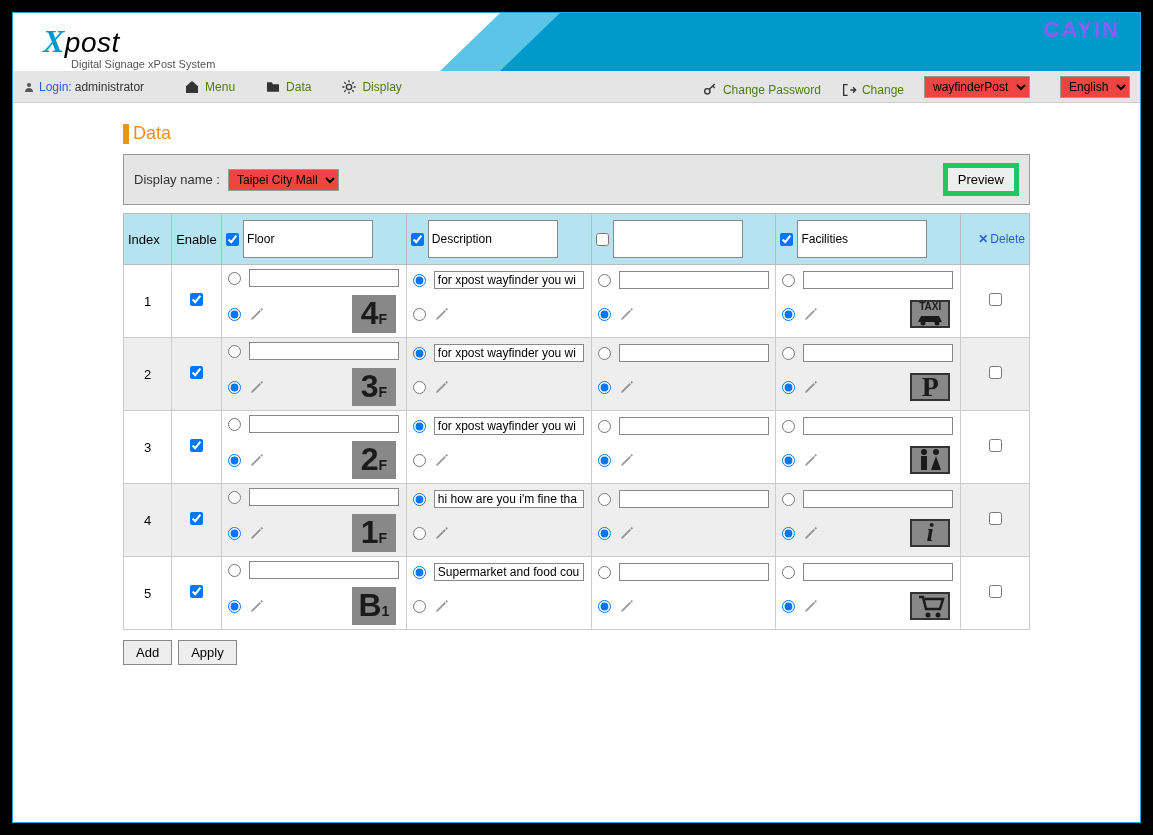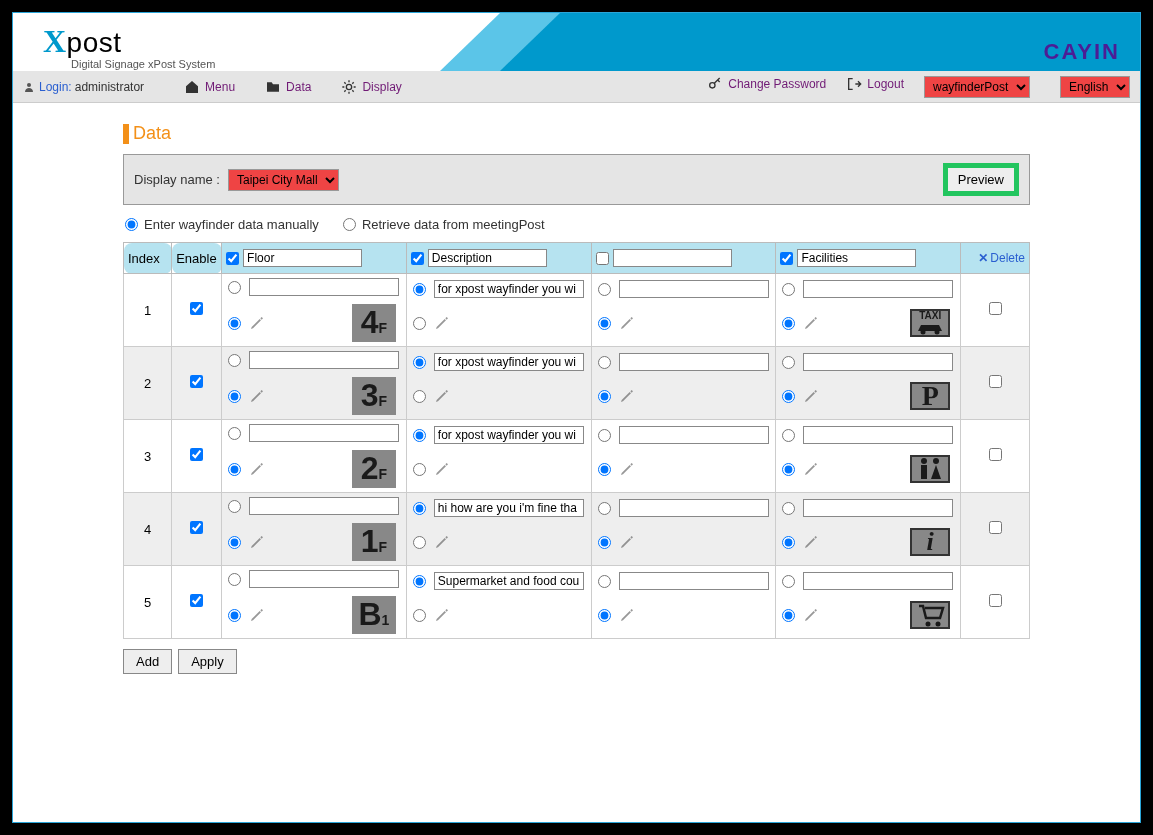--- a/index.html
+++ b/index.html
@@ -1,65 +1,65 @@
 <!DOCTYPE html>
 <html><head>
 <meta charset="utf-8">
 <style>
 * { box-sizing: border-box; margin: 0; padding: 0; }
 body { background: #000; padding: 12px; font-family: Arial, sans-serif; font-size: 13px; }
 .app { background: #fff; width: 1129px; height: 811px; margin: 0 auto; border: 1px solid #2aa5d8; }
 .header { position: relative; height: 58px; background: #fff; overflow: hidden; }
 .logo-area { position: absolute; left: 30px; top: 10px; }
-.logo-text { font-size: 28px; font-weight: 300; letter-spacing: 0.5px; }
+.logo-text { font-size: 28px; font-style: italic; font-weight: 300; letter-spacing: 0.5px; }
 .logo-x { color: #0099cc; font-weight: 600; font-size: 32px; font-family: serif; display: inline-block; transform: translateY(0px); }
 .logo-sub { font-size: 11px; color: #555; margin-left: 28px; margin-top: -2px; }
 .header-wedge { position: absolute; right: 0; top: 0; width: 700px; height: 58px; }
 .header-wedge svg { width: 100%; height: 100%; }
-.cayin { position: absolute; right: 20px; top: 26px; color: #4c1d95; font-size: 22px; font-weight: 600; letter-spacing: 2px; font-family: Arial; }
+.cayin { position: absolute; right: 20px; top: 4px; color: #8b5cf6; font-size: 22px; font-weight: 600; letter-spacing: 2px; font-family: Arial; }
 .toolbar { background: #e5e5e5; height: 32px; display: flex; align-items: center; padding: 0 10px; border-bottom: 1px solid #ccc; font-size: 12px; }
 .toolbar .user-icon { width: 12px; height: 14px; margin-right: 4px; }
 .login-label { color: #2a5fd0; margin-right: 3px; }
 .login-user { color: #333; }
 .toolbar-gap { width: 40px; }
-.toolbar-item { display: flex; align-items: center; margin-right: 30px; cursor: pointer; color: #701a75; }
+.toolbar-item { display: flex; align-items: center; margin-right: 30px; cursor: pointer; color: #4d7c0f; }
 .toolbar-item svg, .toolbar-item .ico { width: 16px; height: 16px; margin-right: 5px; }
-.toolbar-right { margin-left: auto; display: flex; align-items: flex-start; gap: 10px; }
+.toolbar-right { margin-left: auto; display: flex; align-items: flex-end; gap: 10px; }
 .toolbar-right .toolbar-item { margin-right: 10px; }
 select.topsel { font-size: 12px; padding: 2px 4px; background: #ef4444; border: 1px solid #999; }
 .content { padding: 20px 110px 20px 110px; }
 .page-title { color: #f39018; font-size: 18px; font-weight: normal; display: flex; align-items: center; margin-bottom: 10px; }
 .page-title .bar { display: inline-block; width: 6px; height: 20px; background: #f39018; margin-right: 4px; }
 .gray-bar { background: #e5e5e5; border: 1px solid #999; padding: 8px 10px; display: flex; align-items: center; font-size: 13px; margin-bottom: 8px; }
 .gray-bar label { margin-right: 8px; color: #333; }
 .preview-btn { margin-left: auto; padding: 4px 10px; background: #eee; border: 5px solid #22c55e; cursor: pointer; font-size: 13px; }
 .radio-row { padding: 4px 2px 10px 2px; font-size: 13px; color: #333; display: flex; align-items: center; gap: 6px; }
 .radio-row label { margin-right: 18px; }
 table.data { border-collapse: collapse; width: 100%; border: 1px solid #bbb; }
 table.data th { background: #b6e3f0; font-weight: normal; font-size: 13px; padding: 6px 4px; border: 1px solid #bbb; text-align: left; }
 table.data th .hdr { display: flex; align-items: center; gap: 4px; }
-table.data th input[type=text] { width: 119px; font-size: 12px; padding: 1px 3px; border: 1px solid #888; }
+table.data th input[type=text] { width: 130px; font-size: 12px; padding: 11px 3px; border: 1px solid #888; }
 .del-hdr { color: #2a5fd0; cursor: pointer; display: flex; align-items: center; justify-content: flex-end; gap: 2px; font-size: 12px; }
 .del-hdr .x { color: #2a5fd0; font-weight: bold; }
 table.data td { border: 1px solid #ccc; padding: 0; vertical-align: middle; text-align: center; font-size: 13px; }
 tr.odd td { background: #fff; }
 tr.even td { background: #eee; }
 .cell { padding: 6px 6px; }
 .subrow { display: flex; align-items: center; gap: 8px; padding: 4px 6px; }
 .subrow input[type=text] { width: 150px; font-size: 12px; padding: 1px 3px; border: 1px solid #888; }
 .subrow.img-row { min-height: 42px; }
 .pencil { width: 16px; height: 16px; cursor: pointer; opacity: 0.6; }
 .floor-badge { width: 44px; height: 38px; background: #888; display: flex; align-items: baseline; justify-content: center; color: #1a1a1a; font-weight: 900; font-family: Arial Black, Arial; margin-left: auto; margin-right: 4px; }
 .floor-badge .big { font-size: 32px; line-height: 36px; }
 .floor-badge .sm { font-size: 14px; }
 .fac-icon { width: 40px; height: 28px; background: #888; border: 2px solid #333; display: flex; align-items: center; justify-content: center; margin-left: auto; margin-right: 4px; font-size: 11px; font-weight: bold; color: #1a1a1a; }
 .buttons { margin-top: 10px; display: flex; gap: 6px; }
 .buttons button { padding: 4px 12px; background: #eee; border: 1px solid #888; cursor: pointer; font-size: 13px; }
 input[type=radio], input[type=checkbox] { cursor: pointer; }
-th.idx, th.en { text-align: center; width: 50px; border-radius: 8px; }
+th.idx, th.en { text-align: center; width: 50px; }
 th.colmain { width: 185px; }
 th.del { width: 72px; }
 td.idx-cell, td.en-cell, td.del-cell { width: 50px; }
 </style>
 </head>
 <body>
 
 <div class="app">
   <div class="header">
     <div class="logo-area">
@@ -107,21 +107,21 @@
         <svg class="ico" viewBox="0 0 24 24">
             <circle cx="8" cy="14" r="4" fill="none" stroke="#333" stroke-width="2"></circle>
             <path d="M11 11l8-8M16 6l3 3" stroke="#333" stroke-width="2"></path>
           </svg>
         <span>Change Password</span>
       </div>
       <div class="toolbar-item">
         <svg class="ico" viewBox="0 0 24 24">
             <path d="M10 4H4v16h6M14 12h8M18 8l4 4-4 4" fill="none" stroke="#333" stroke-width="2"></path>
           </svg>
-        <span>Logout</span>
+        <span>Change</span>
       </div>
       <select class="topsel">
         <option>wayfinderPost</option>
       </select>
       <select class="topsel" style="margin-left:20px;">
         <option>English</option>
       </select>
     </div>
   </div>
 
@@ -132,26 +132,20 @@
     </div>
 
     <div class="gray-bar">
       <label>Display name :</label>
       <select class="topsel">
         <option>Taipei City Mall</option>
       </select>
       <button class="preview-btn">Preview</button>
     </div>
 
-    <div class="radio-row">
-      <input type="radio" name="mode" checked="" style="">
-      <label>Enter wayfinder data manually</label>
-      <input type="radio" name="mode" style="">
-      <label>Retrieve data from meetingPost</label>
-    </div>
 
     <table class="data">
       <thead>
         <tr>
           <th class="idx">Index</th>
           <th class="en">Enable</th>
           <th class="colmain">
             <div class="hdr">
                 <input type="checkbox" checked="" style="">
                 <input type="text" value="Floor" style="">

